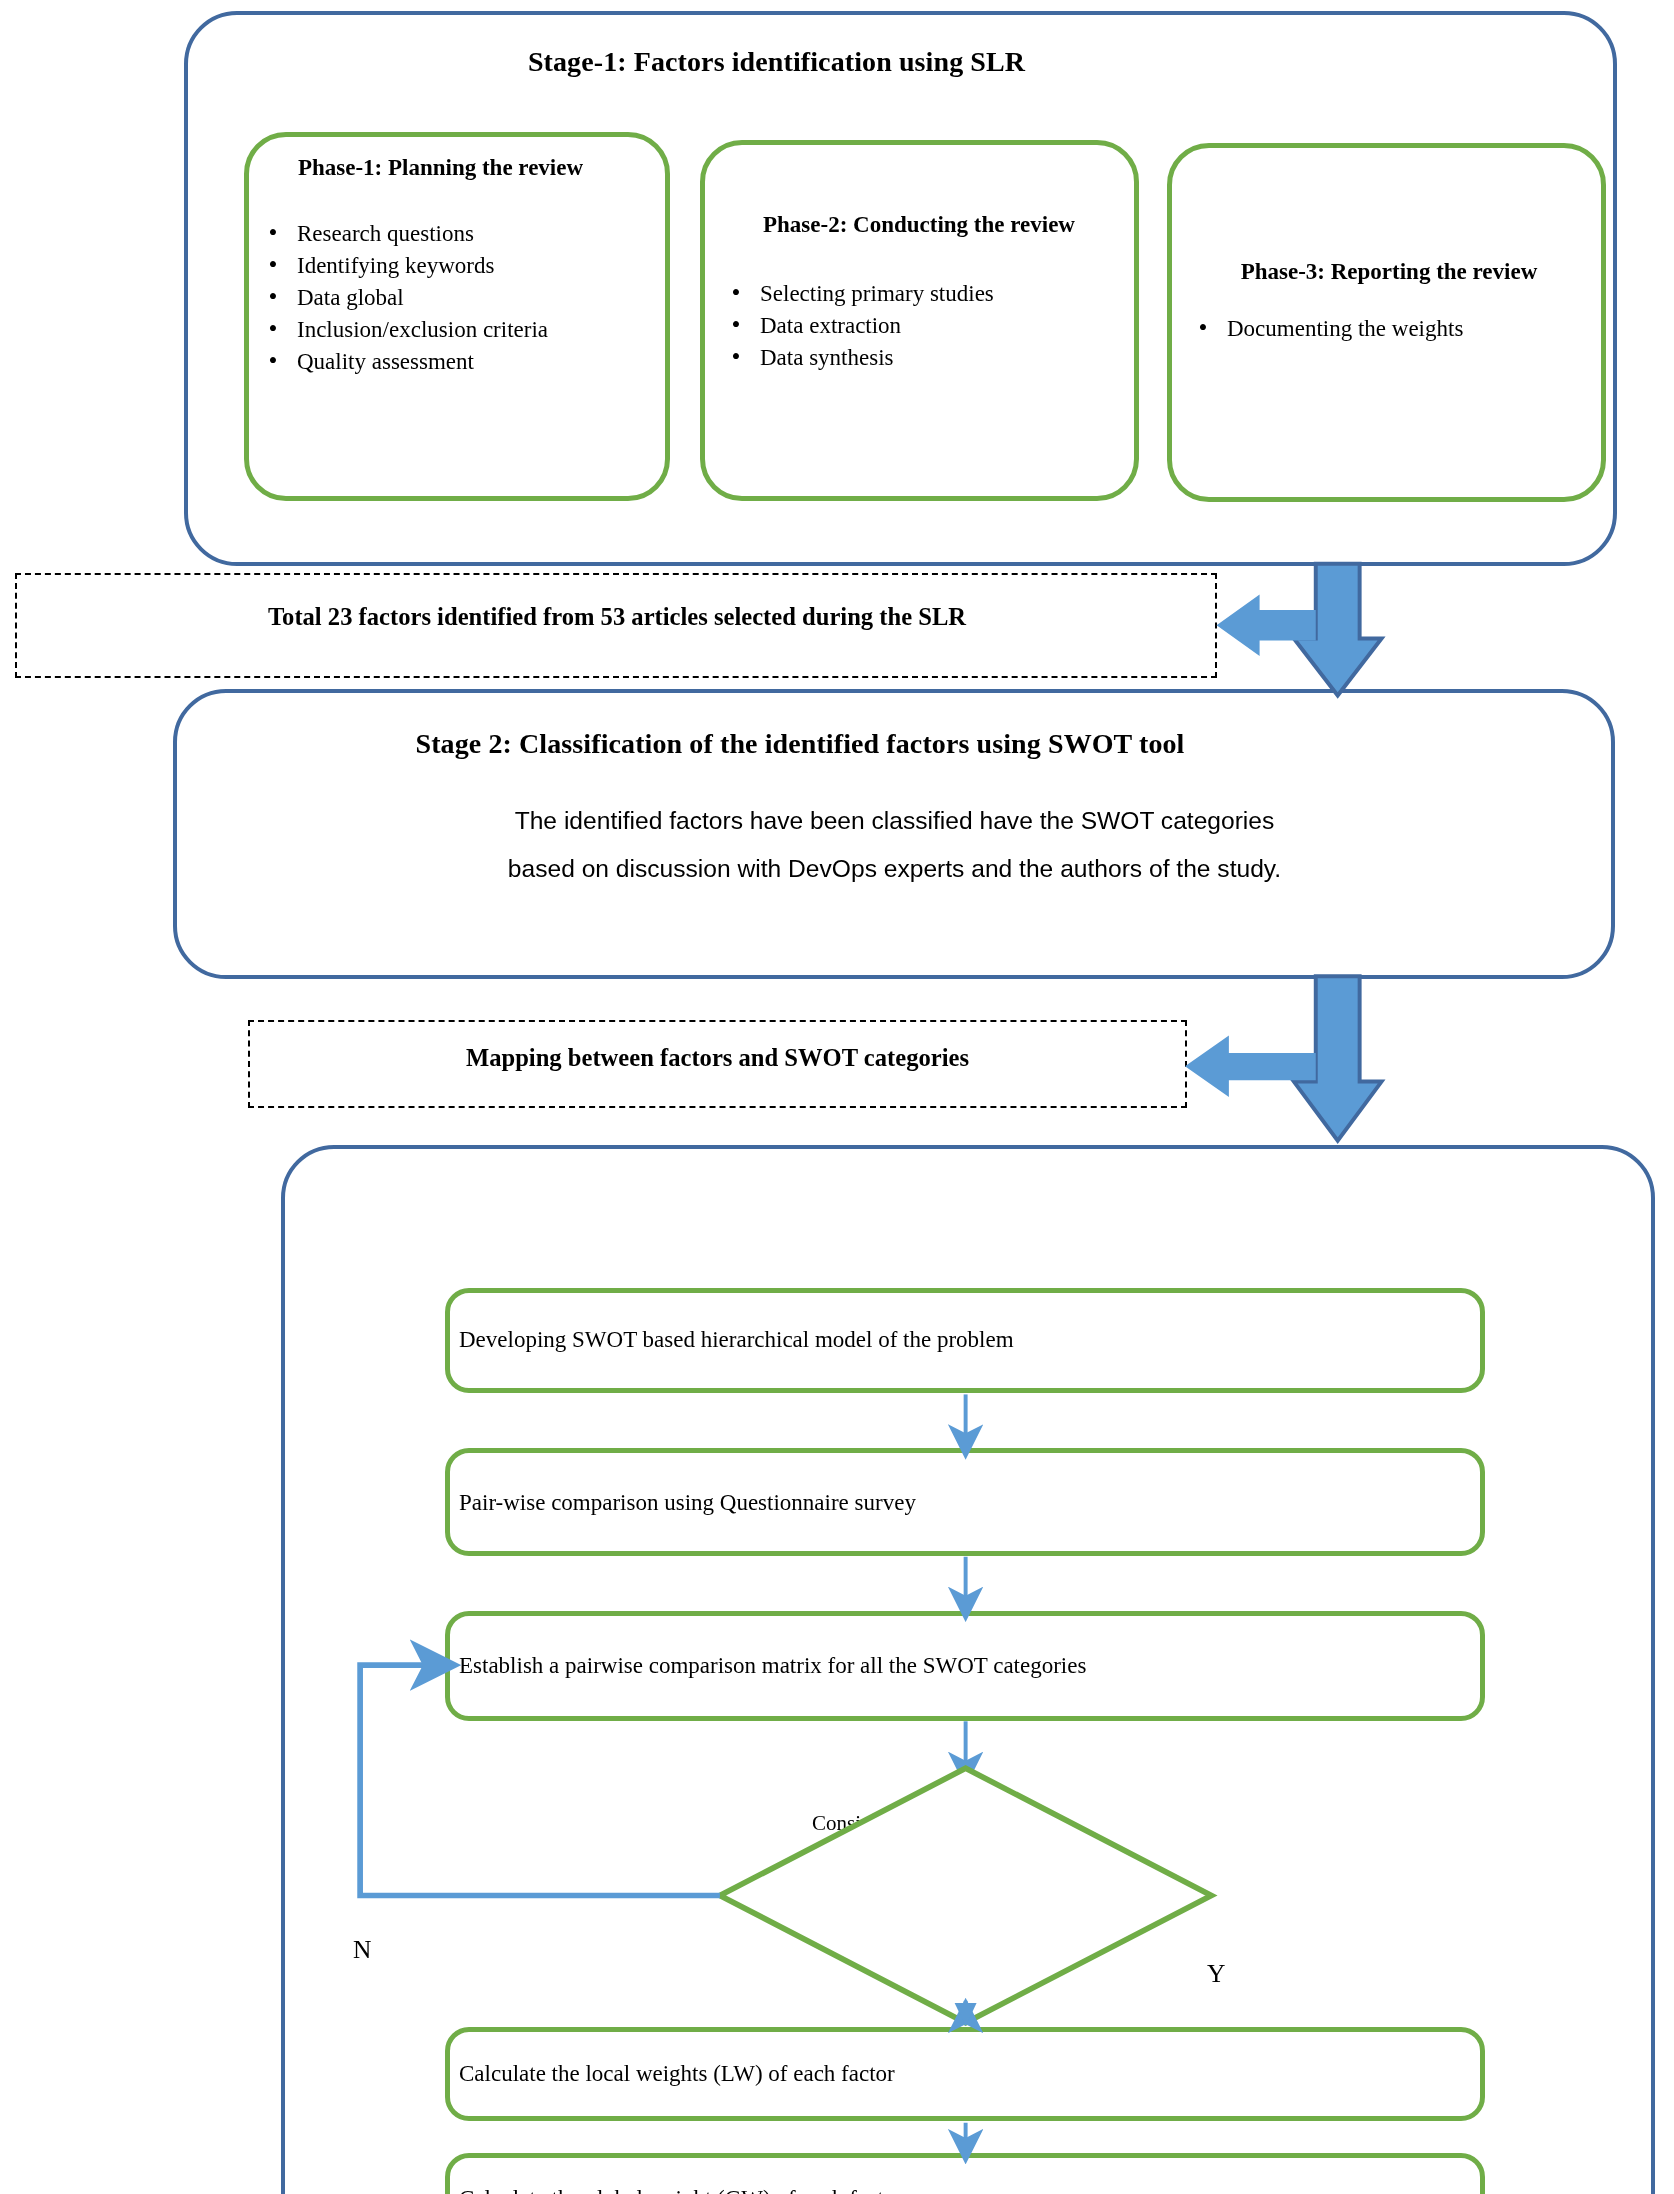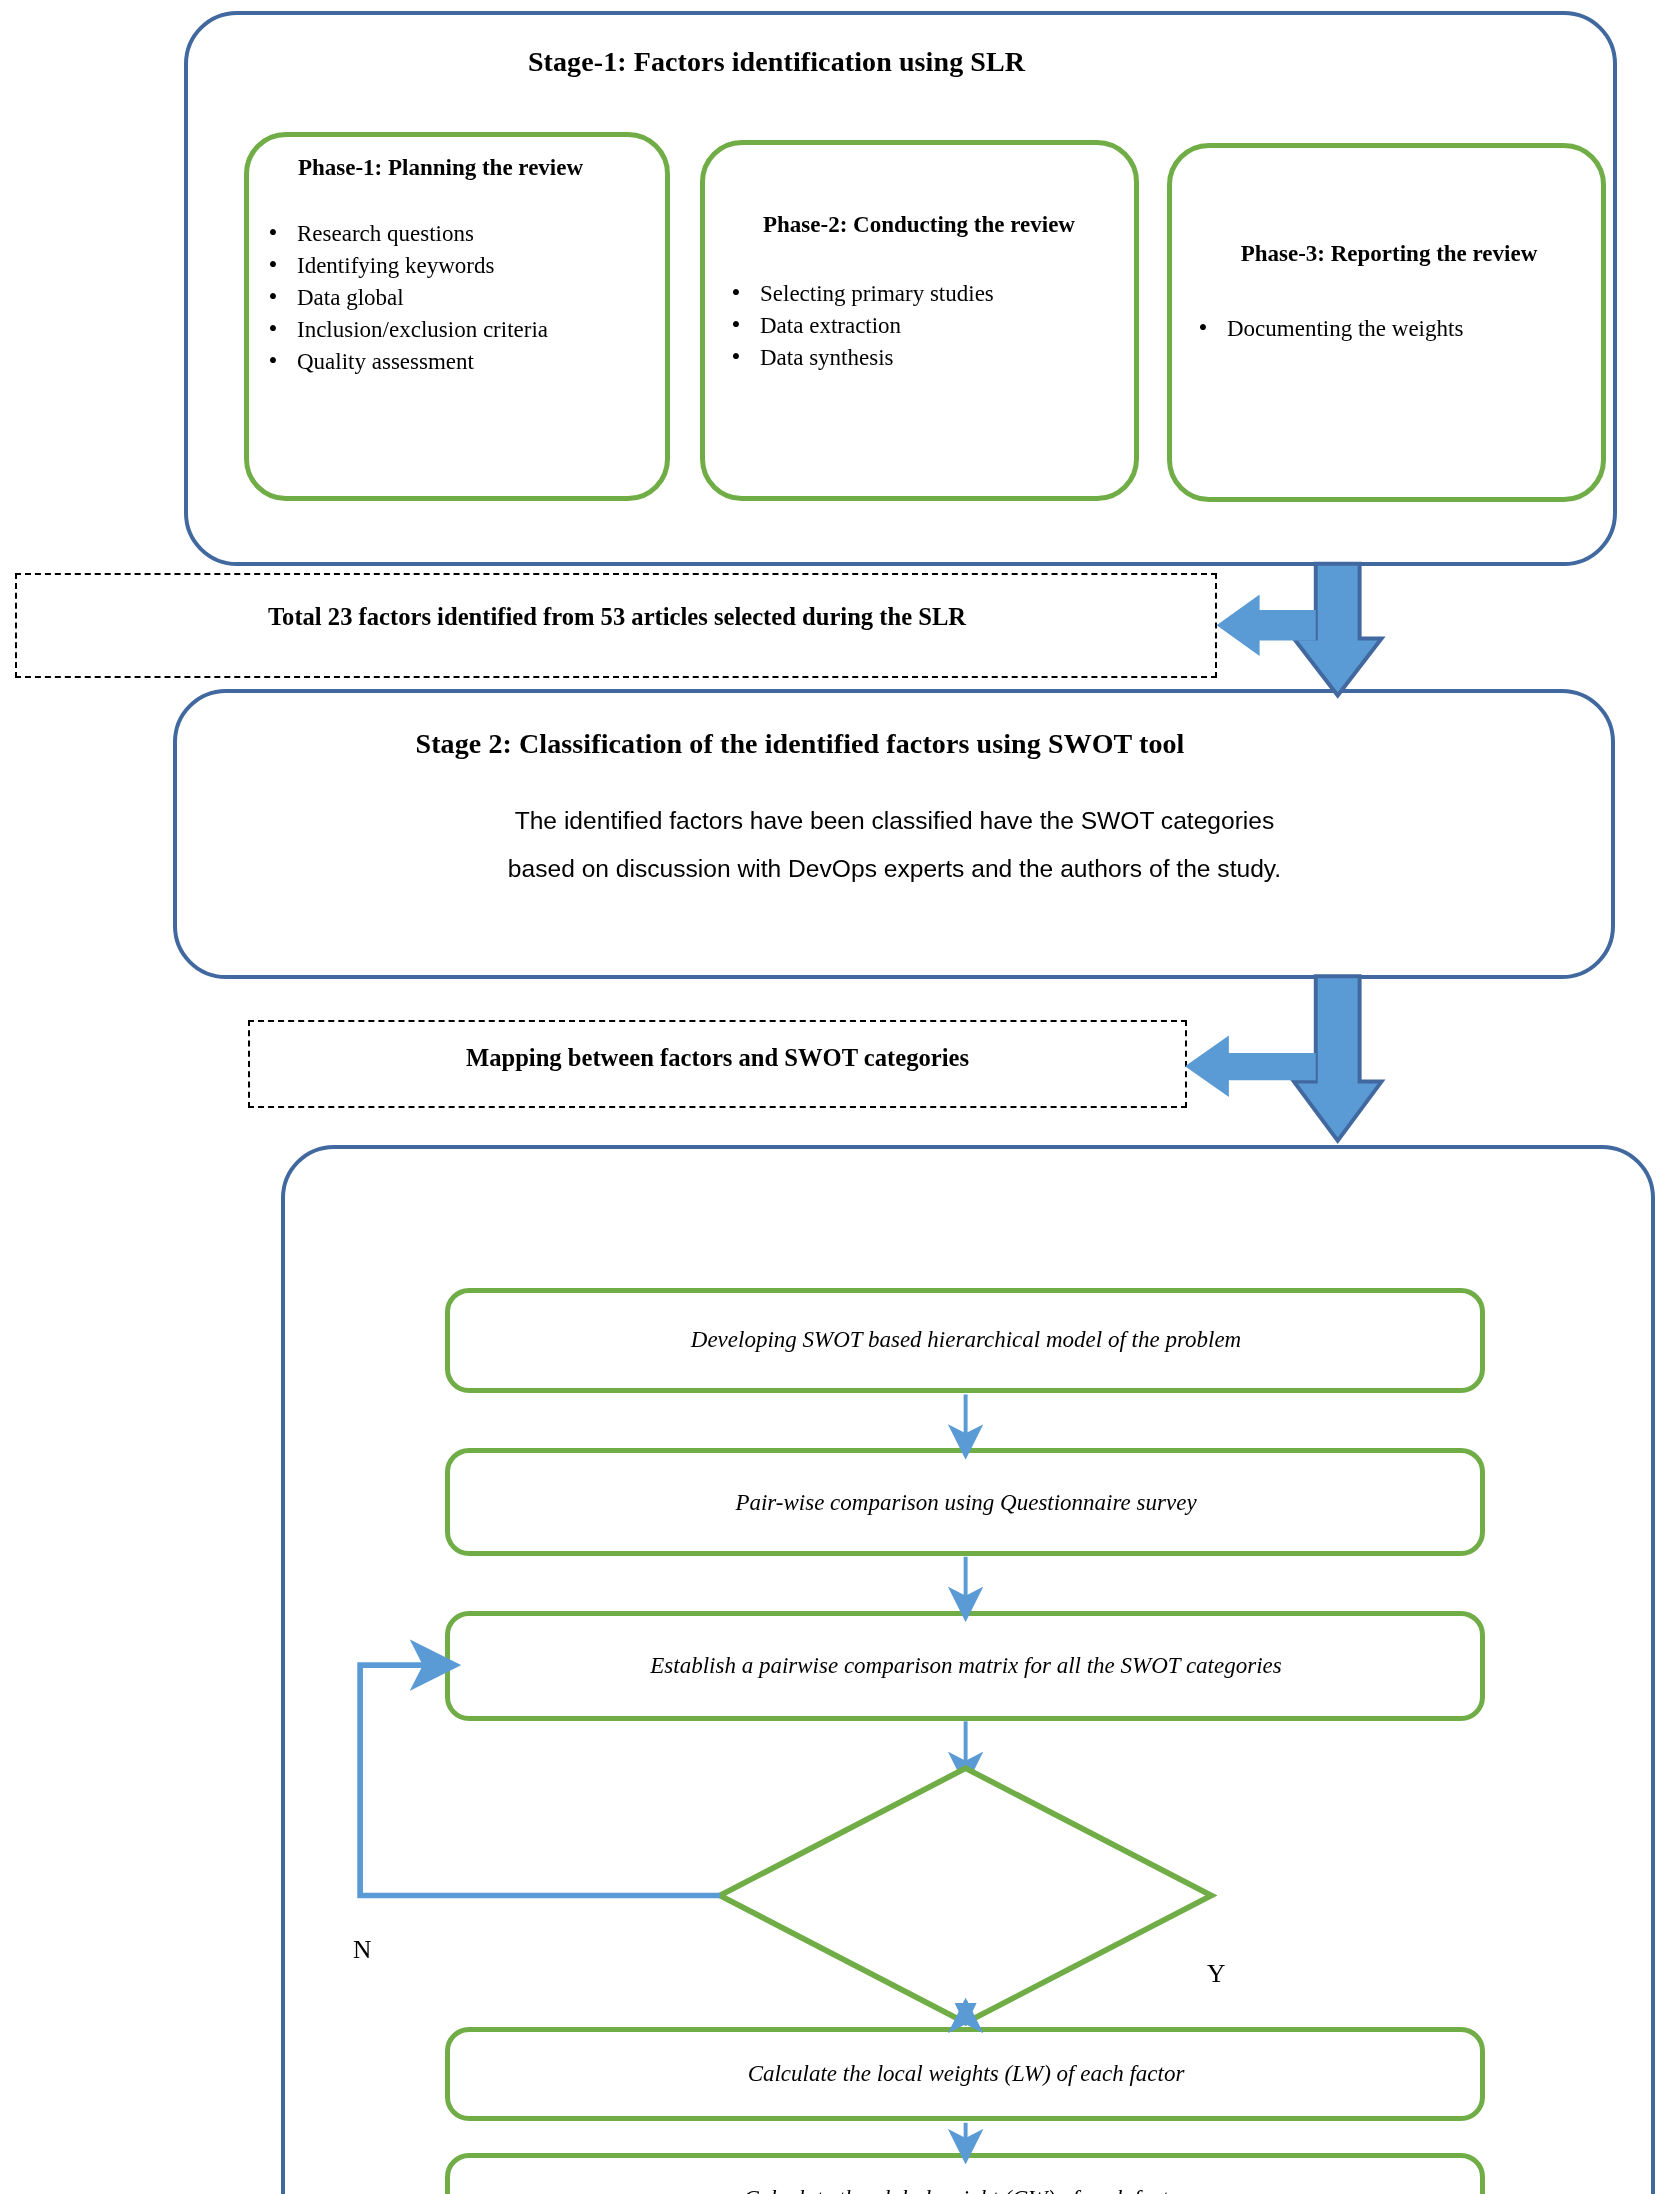--- a/index.html
+++ b/index.html
@@ -11,21 +11,21 @@
   .blue-outer{border:4.8px solid #41699f;border-radius:53px;}
   .green-box{border:5.7px solid #70ad47;border-radius:24px;}
   .green-phase{border:5.3px solid #70ad47;border-radius:42px;}
   .dashed-box{position:absolute;box-sizing:border-box;background:#fff;
               border:2.6px dashed #000;}
 
   
   .ttl{position:absolute;text-align:center;font-weight:bold;}
   .stage-title{font-size:28px;letter-spacing:0.1px;}
   .phase-title{font-size:23px;line-height:1.25;font-weight:bold;text-align:center;}
-  .boxlabel{position:absolute;text-align:center;font-size:23px;line-height:1.25;font-style:italic;}
+  .boxlabel{position:absolute;text-align:left;font-size:23px;line-height:1.25;}
   .dash-label{position:absolute;text-align:center;font-weight:bold;font-size:24.6px;}
   .stage2-body{position:absolute;text-align:center;font-family:"Liberation Sans",sans-serif;
                font-size:24.6px;line-height:1.75;}
   .yn{position:absolute;font-size:25.5px;font-family:"Liberation Serif",serif;}
 
   ul.bul{list-style:none;margin:0;padding:0;}
   ul.bul li{position:relative;padding-left:40px;margin:0 0 2.6px 0;font-size:23px;line-height:1.28;
             text-align:justify;}
   ul.bul li:before{content:"\2022";position:absolute;left:11.4px;top:-1.8px;font-size:25.5px;line-height:1.28;}
   ul.bul li.last{text-align:left;}
@@ -53,21 +53,21 @@
 
   <div class="rbox green-phase" style="left:700px;top:140px;width:439px;height:361px;"></div>
   <div class="phase-title" style="position:absolute;left:728px;top:211px;width:382px;">Phase-2: Conducting the review</div>
   <ul class="bul" style="position:absolute;left:720px;top:279px;width:404px;">
     <li>Selecting primary studies</li>
     <li class="last">Data extraction</li>
     <li class="last">Data synthesis</li>
   </ul>
 
   <div class="rbox green-phase" style="left:1167px;top:143px;width:439px;height:359px;"></div>
-  <div class="phase-title" style="position:absolute;left:1198px;top:240px;width:382px;">Phase-3: Reporting the review</div>
+  <div class="phase-title" style="position:absolute;left:1198px;top:258px;width:382px;">Phase-3: Reporting the review</div>
   <ul class="bul" style="position:absolute;left:1187px;top:314px;width:404px;">
     <li>Documenting the weights</li>
   </ul>
 
   <div class="dashed-box" style="left:15.4px;top:573px;width:1202px;height:105px;"></div>
   <div class="dash-label" style="left:31px;top:603px;width:1172px;">Total 23 factors identified from 53 articles selected during the SLR</div>
 
   <div class="rbox blue-outer" style="left:173px;top:689px;width:1442px;height:290px;"></div>
   <div class="ttl stage-title" style="left:181px;top:728px;width:1238px;">Stage 2: Classification of the identified factors using SWOT tool</div>
   <div class="stage2-body" style="left:189px;top:799px;width:1411px;">The identified factors have been classified have the SWOT categories</div>

